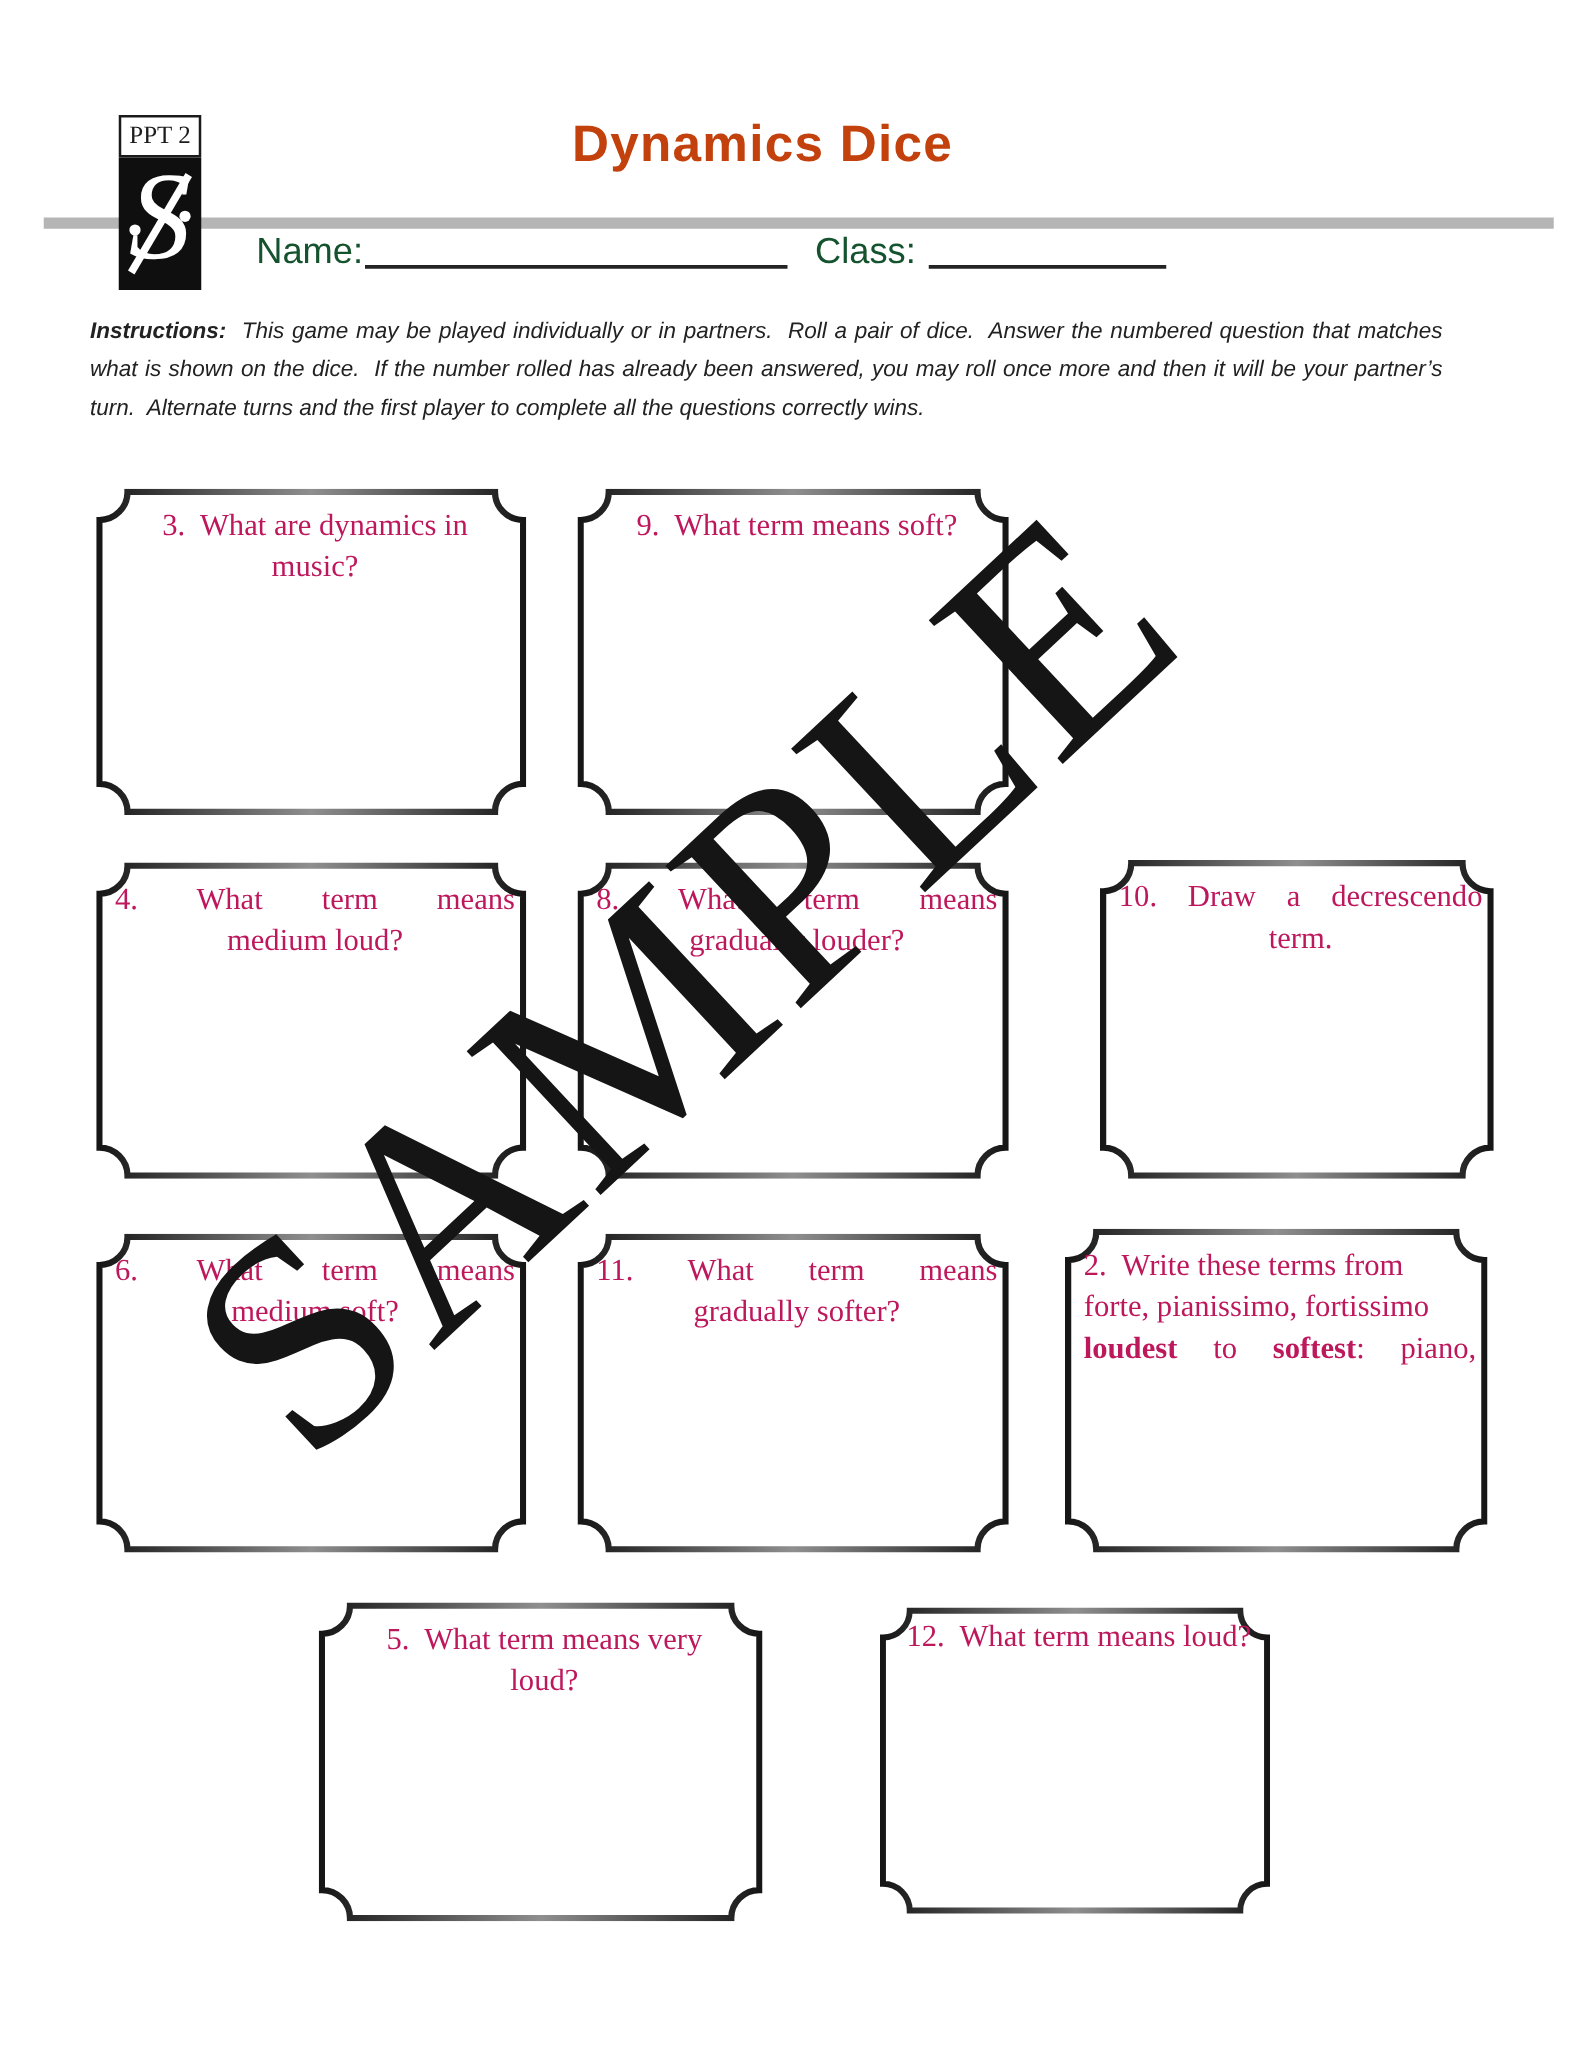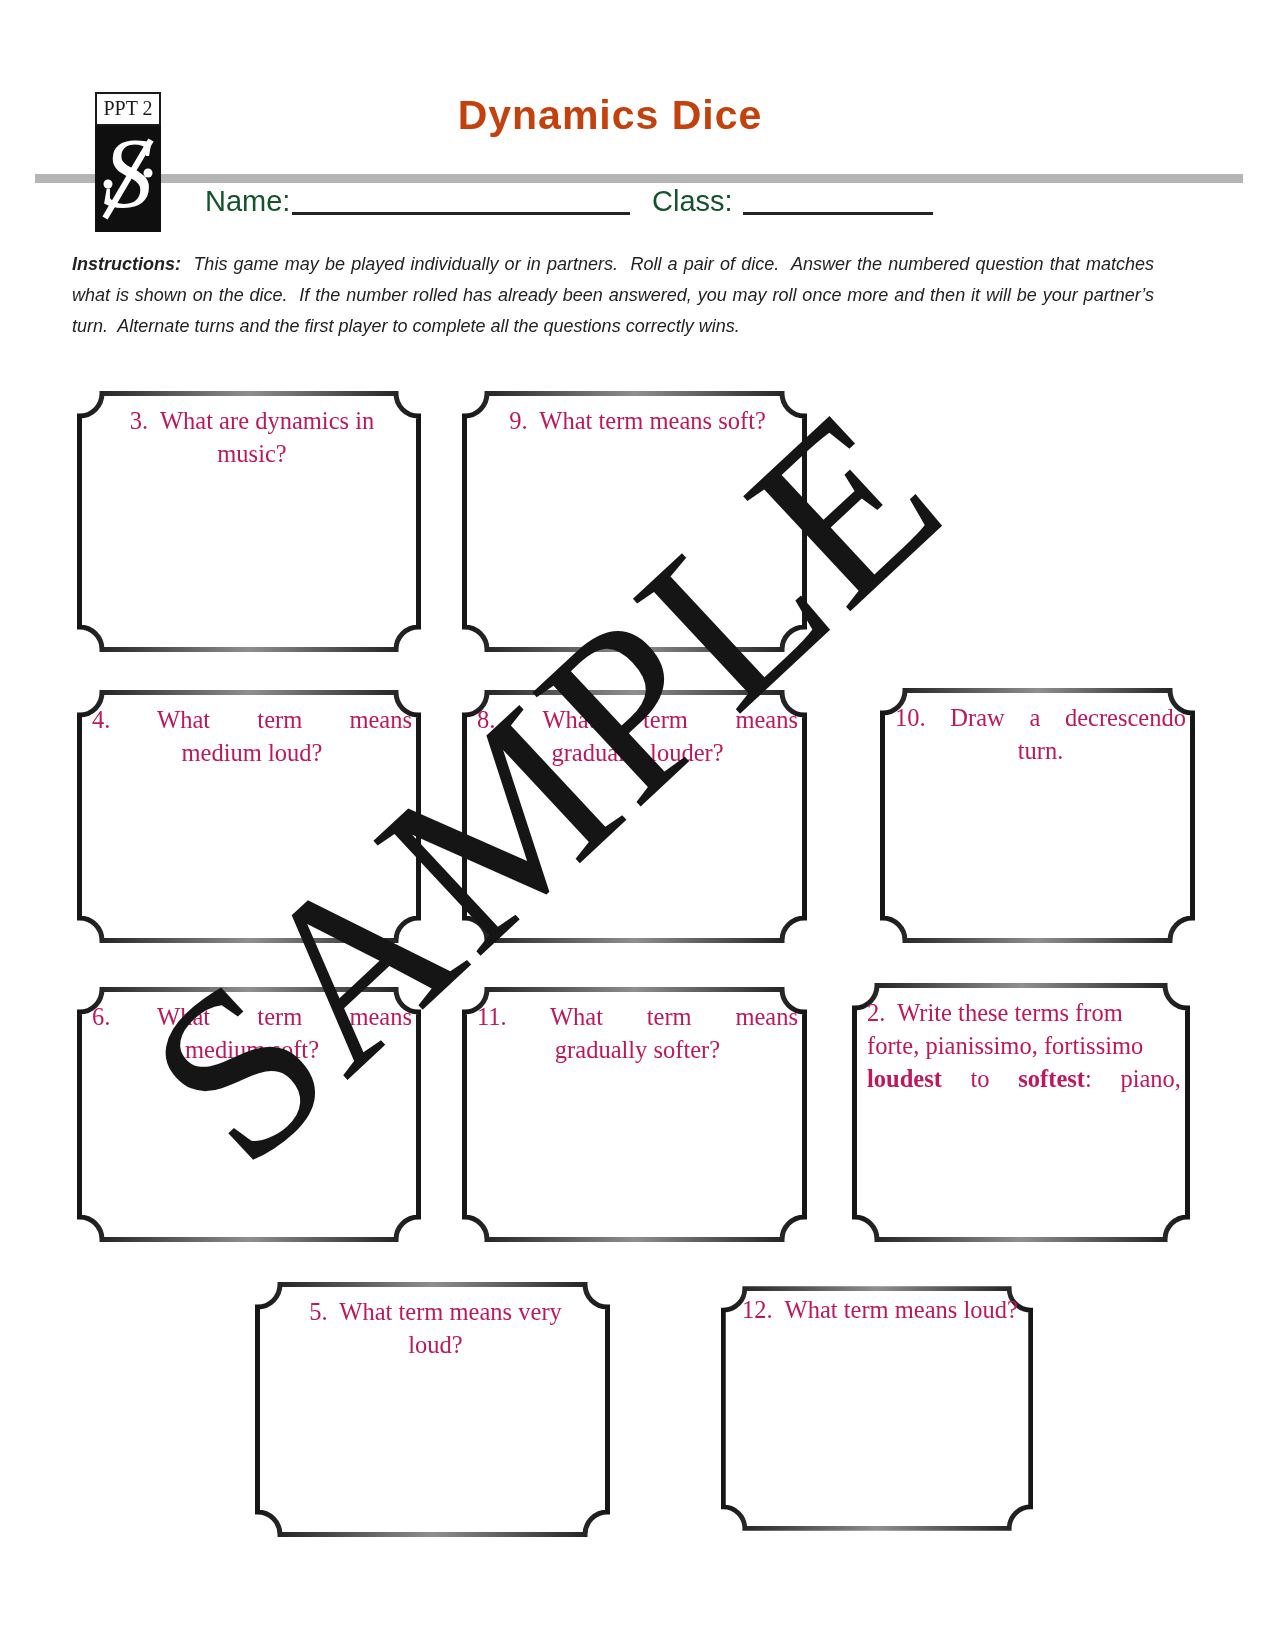--- a/index.html
+++ b/index.html
@@ -46,21 +46,21 @@
   .pos-3 {left:77px; top:391px; width:344px;height:261px}
   .pos-9 {left:462px;top:391px; width:345px;height:261px}
   .pos-7 {left:877px;top:397px; width:320px;height:230px}
   .pos-4 {left:77px; top:690px; width:344px;height:253px}
   .pos-8 {left:462px;top:690px; width:345px;height:253px}
   .pos-10{left:880px;top:688px; width:315px;height:255px}
   .pos-6 {left:77px; top:987px; width:344px;height:255px}
   .pos-11{left:462px;top:987px; width:345px;height:255px}
   .pos-2 {left:852px;top:983px; width:338px;height:259px}
   .pos-5 {left:255px;top:1282px;width:355px;height:255px}
-  .pos-12{left:721px;top:1280px;width:312px;height:257px}
+  .pos-12{left:704px;top:1280px;width:312px;height:257px}
   
   #watermark{
     position:absolute;left:545px;top:785px;z-index:50;
     transform:translate(-50%,-50%) rotate(-43deg);transform-origin:center;
     font-family:"Liberation Serif","DejaVu Serif",serif;font-size:240px;letter-spacing:4px;
     color:#151515;white-space:nowrap;pointer-events:none;
   }
 </style>
 </head>
 <body>
@@ -159,21 +159,21 @@
             <linearGradient id="grad-10" x1="0" y1="0" x2="1" y2="0">
               <stop offset="0" stop-color="#161616"></stop>
               <stop offset="0.5" stop-color="#8f8f8f"></stop>
               <stop offset="1" stop-color="#161616"></stop>
             </linearGradient>
           </defs>
           <path d="M 25 2.5 L 290 2.5 A 22.5 22.5 0 0 0 312.5 25 L 312.5 230 A 22.5 22.5 0 0 0 290 252.5 L 25 252.5 A 22.5 22.5 0 0 0 2.5 230 L 2.5 25 A 22.5 22.5 0 0 0 25 2.5 Z" fill="none" stroke="url(#grad-10)" stroke-width="5"></path>
         </svg>
     <div class="box-text">
           <div class="line spread"><span>10. Draw a decrescendo</span></div>
-          <div class="line"><span>turn.</span></div>
+          <div class="line"><span>term.</span></div>
         </div>
   </div>
       <div class="qbox pos-6">
         <svg class="frame" viewBox="0 0 344 255">
           <defs>
             <linearGradient id="grad-6" x1="0" y1="0" x2="1" y2="0">
               <stop offset="0" stop-color="#161616"></stop>
               <stop offset="0.5" stop-color="#8f8f8f"></stop>
               <stop offset="1" stop-color="#161616"></stop>
             </linearGradient>

